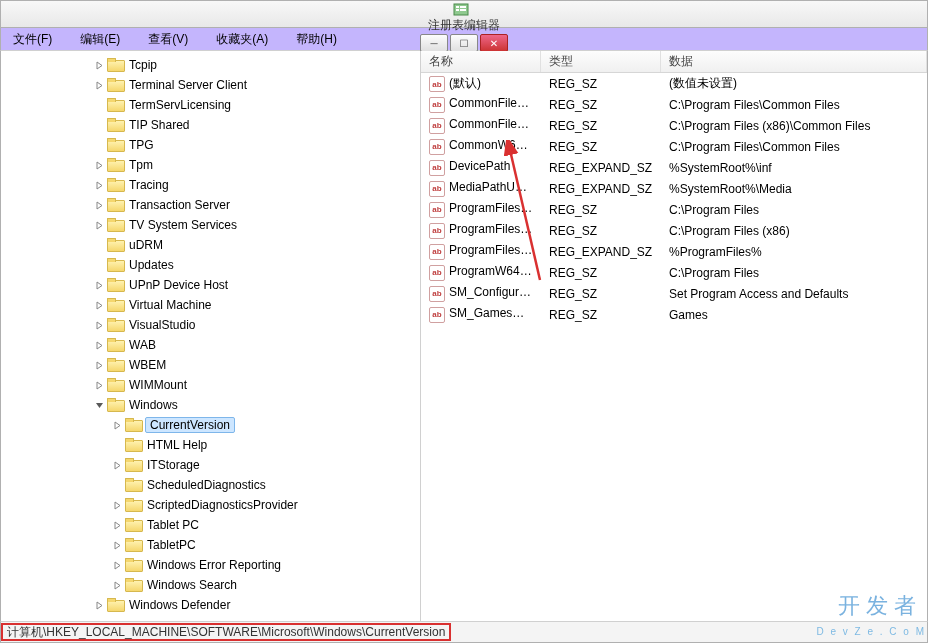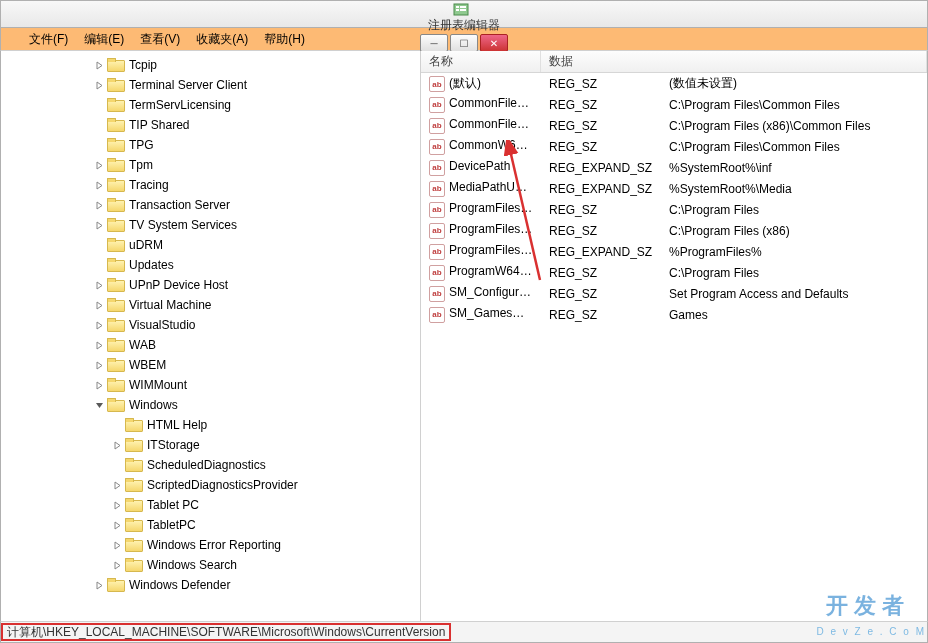--- a/index.html
+++ b/index.html
@@ -8,21 +8,21 @@
 
 .titlebar { height: 28px; background: linear-gradient(to bottom, #f8f8f8, #e8e8e8); border: 1px solid #b0b0b0; display: flex; align-items: center; padding: 0 4px; flex-direction: column; }
 .titlebar .app-icon { width: 16px; height: 16px; margin-right: 6px; }
 .titlebar .title { flex: 1; font-size: 12px; color: #333; }
 .window-controls { display: flex; gap: 2px; }
 .win-btn { width: 28px; height: 18px; border: 1px solid #888; border-radius: 2px; display: flex; align-items: center; justify-content: center; font-size: 10px; background: linear-gradient(to bottom,#fdfdfd,#e0e0e0); cursor: default; }
 .win-btn.close { background: linear-gradient(to bottom,#e68,#c33); color: #fff; border-color:#a22; }
 .win-btn.min, .win-btn.max { color:#444; }
 
 
-.menubar { height: 22px; background: #fdba74; border-left:1px solid #b0b0b0; border-right:1px solid #b0b0b0; display:flex; align-items:center; padding:0 20px; gap:0; }
+.menubar { height: 22px; background: #c4b5fd; border-left:1px solid #b0b0b0; border-right:1px solid #b0b0b0; display:flex; align-items:center; padding:0 4px; gap:12px; }
 .menubar .menu-item { padding: 2px 8px; cursor: default; }
 
 
 .main { display:flex; height: calc(643px - 28px - 22px - 22px); border-left:1px solid #b0b0b0; border-right:1px solid #b0b0b0; border-top:1px solid #d0d0d0; }
 
 
 .tree-pane { width: 420px; overflow-y:auto; border-right:1px solid #d0d0d0; padding: 4px 0 4px 0; background:#fff; position:relative; }
 .tree-pane::-webkit-scrollbar { width:16px; }
 .tree-pane::-webkit-scrollbar-thumb { background:#c8c8c8; border:3px solid #f0f0f0; border-radius:8px;}
 .tree-pane::-webkit-scrollbar-track { background:#f0f0f0; }
@@ -52,21 +52,21 @@
 .value-icon { width:16px; height:16px; display:inline-flex; align-items:center; justify-content:center; margin-right:4px; background:#fff; border:1px solid #d0a0a0; border-radius:2px; font-size:8px; font-weight:bold; color:#c04040; }
 
 
 .statusbar { height:22px; border:1px solid #b0b0b0; border-top:1px solid #d0d0d0; display:flex; align-items:center; padding:0 0; background:#f4f4f4; position:relative;}
 .statusbar .path-box { border:2px solid #d93030; padding:0 4px; height:18px; display:flex; align-items:center; color:#333; }
 
 
 .red-arrow { position:absolute; left:500px; top:140px; pointer-events:none; }
 
 
-.watermark { position:absolute; right:18px; bottom:22px; color:#5aa0d8; font-size:22px; letter-spacing:6px; opacity:0.8; pointer-events:none; font-weight:700;}
+.watermark { position:absolute; right:6px; bottom:22px; color:#5aa0d8; font-size:22px; letter-spacing:6px; opacity:0.8; pointer-events:none; font-weight:400;}
 .watermark-sub { position:absolute; right:2px; bottom:6px; color:#6ab0e0; font-size:10px; letter-spacing:2px; opacity:0.85; pointer-events:none; }
 
 
 .indent { display:inline-block; width:18px; height:20px; position:relative; }
 </style>
 </head>
 <body>
 
 <div class="titlebar">
   <span class="app-icon">
@@ -329,20 +329,35 @@
           <span class="folder-icon"></span>
           <span class="tree-label">Windows</span>
         </div>
         <div class="tree-row">
           <span class="indent"></span>
           <span class="indent"></span>
           <span class="indent"></span>
           <span class="indent"></span>
           <span class="indent"></span>
           <span class="indent"></span>
+          <span class="expander">
+            <svg viewBox="0 0 9 9">
+              <path d="M2,1 L7,4.5 L2,8 Z" fill="none" stroke="#888" stroke-width="1"></path>
+            </svg>
+          </span>
+          <span class="folder-icon"></span>
+          <span class="tree-label selected">CurrentVersion</span>
+        </div>
+        <div class="tree-row">
+          <span class="indent"></span>
+          <span class="indent"></span>
+          <span class="indent"></span>
+          <span class="indent"></span>
+          <span class="indent"></span>
+          <span class="indent"></span>
           <span class="spacer"></span>
           <span class="folder-icon"></span>
           <span class="tree-label">HTML Help</span>
         </div>
         <div class="tree-row">
           <span class="indent"></span>
           <span class="indent"></span>
           <span class="indent"></span>
           <span class="indent"></span>
           <span class="indent"></span>
@@ -453,20 +468,21 @@
             </svg>
           </span>
           <span class="folder-icon"></span>
           <span class="tree-label">Windows Defender</span>
         </div>
       </div>
   </div>
   <div class="list-pane">
     <div class="list-header">
       <div class="col col-name">名称</div>
+      <div class="col col-type">类型</div>
       <div class="col col-data">数据</div>
     </div>
     <div class="list-body" id="list-body">
         <div class="list-row">
           <div class="cell col-name"><span class="value-icon">ab</span><span>(默认)</span></div>
           <div class="cell col-type">REG_SZ</div>
           <div class="cell col-data">(数值未设置)</div>
         </div>
         <div class="list-row">
           <div class="cell col-name"><span class="value-icon">ab</span><span>CommonFilesDir</span></div>

